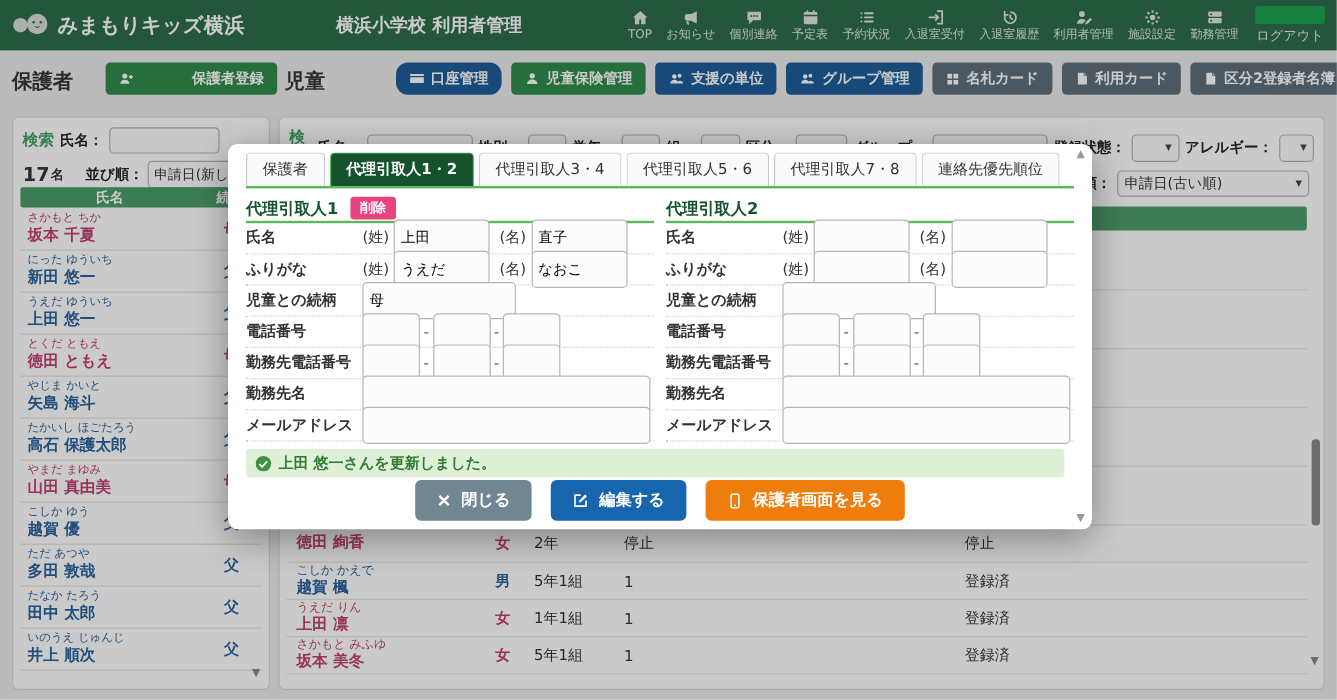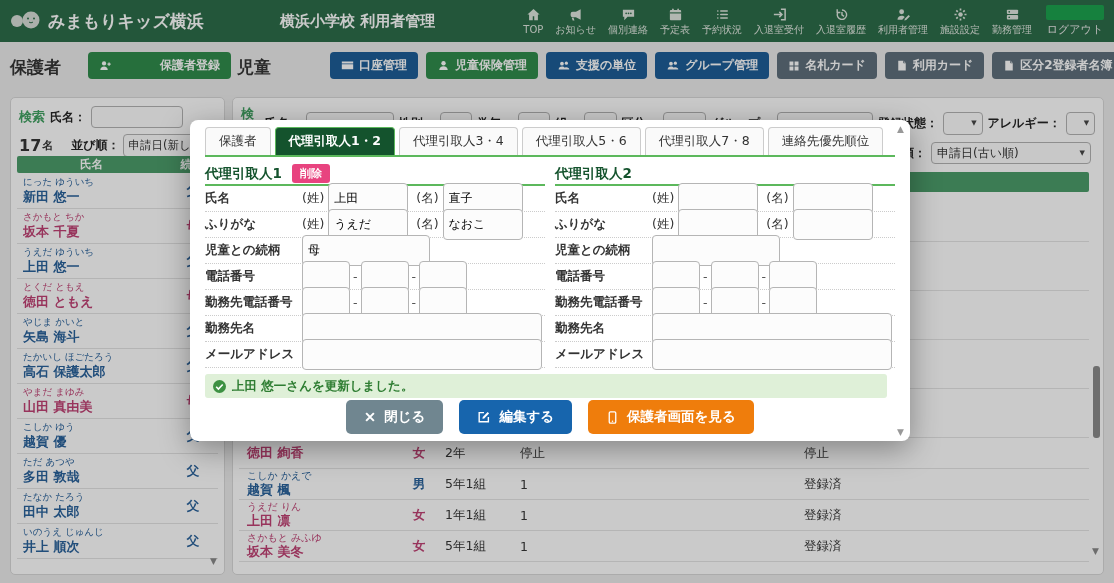--- a/index.html
+++ b/index.html
@@ -224,21 +224,21 @@
         <g fill="#fff">
           <circle cx="6.2" cy="5.4" r="2.6"></circle>
           <path d="M1.6 13.4c0-2.7 2.1-4.3 4.6-4.3s4.6 1.6 4.6 4.3z"></path>
         </g>
         <path d="M12.4 4.2v4M10.4 6.2h4" stroke="#fff" stroke-width="1.6"></path>
       </svg>
     <span>保護者登録</span>
   </button>
   <span class="sec-title" style="left:237px">児童</span>
   <div class="toolbar-btns">
-    <button class="btn" style="background-color: rgb(26, 92, 150);">
+    <button class="btn" style="background-color: rgb(26, 92, 150); border-radius: 10px;">
       <svg width="13" height="13" viewBox="0 0 16 16">
           <path fill="#fff" d="M1 3.2h14v2.2H1zM1 6.6h14v6H1z"></path>
         </svg>
       <span>口座管理</span>
     </button>
     <button class="btn" style="background-color: rgb(46, 139, 73);">
       <svg width="13" height="13" viewBox="0 0 16 16">
           <g fill="#fff">
             <circle cx="8" cy="5.2" r="2.7"></circle>
             <path d="M2.8 13.6c0-2.9 2.3-4.6 5.2-4.6s5.2 1.7 5.2 4.6z"></path>
@@ -302,33 +302,33 @@
     <span class="lbl p-sortlbl">並び順：</span>
     <div class="sel">
       <span>申請日(新しい順)</span>
     </div>
   </div>
   <div class="p-head">
     <span class="hn">氏名</span>
     <span class="hr">続柄</span>
   </div>
   <div class="p-list">
+    <div class="parent-row mother">
+        <span class="pr-names">
+          <span class="pr-kana">さかもと ちか</span>
+          <span class="pr-name">坂本 千夏</span>
+        </span>
+        <span class="pr-rel">母</span>
+      </div>
     <div class="parent-row father">
         <span class="pr-names">
           <span class="pr-kana">にった ゆういち</span>
           <span class="pr-name">新田 悠一</span>
         </span>
         <span class="pr-rel">父</span>
-      </div>
-    <div class="parent-row mother">
-        <span class="pr-names">
-          <span class="pr-kana">さかもと ちか</span>
-          <span class="pr-name">坂本 千夏</span>
-        </span>
-        <span class="pr-rel">母</span>
       </div>
     <div class="parent-row father">
         <span class="pr-names">
           <span class="pr-kana">うえだ ゆういち</span>
           <span class="pr-name">上田 悠一</span>
         </span>
         <span class="pr-rel">父</span>
       </div>
     <div class="parent-row mother">
         <span class="pr-names">

